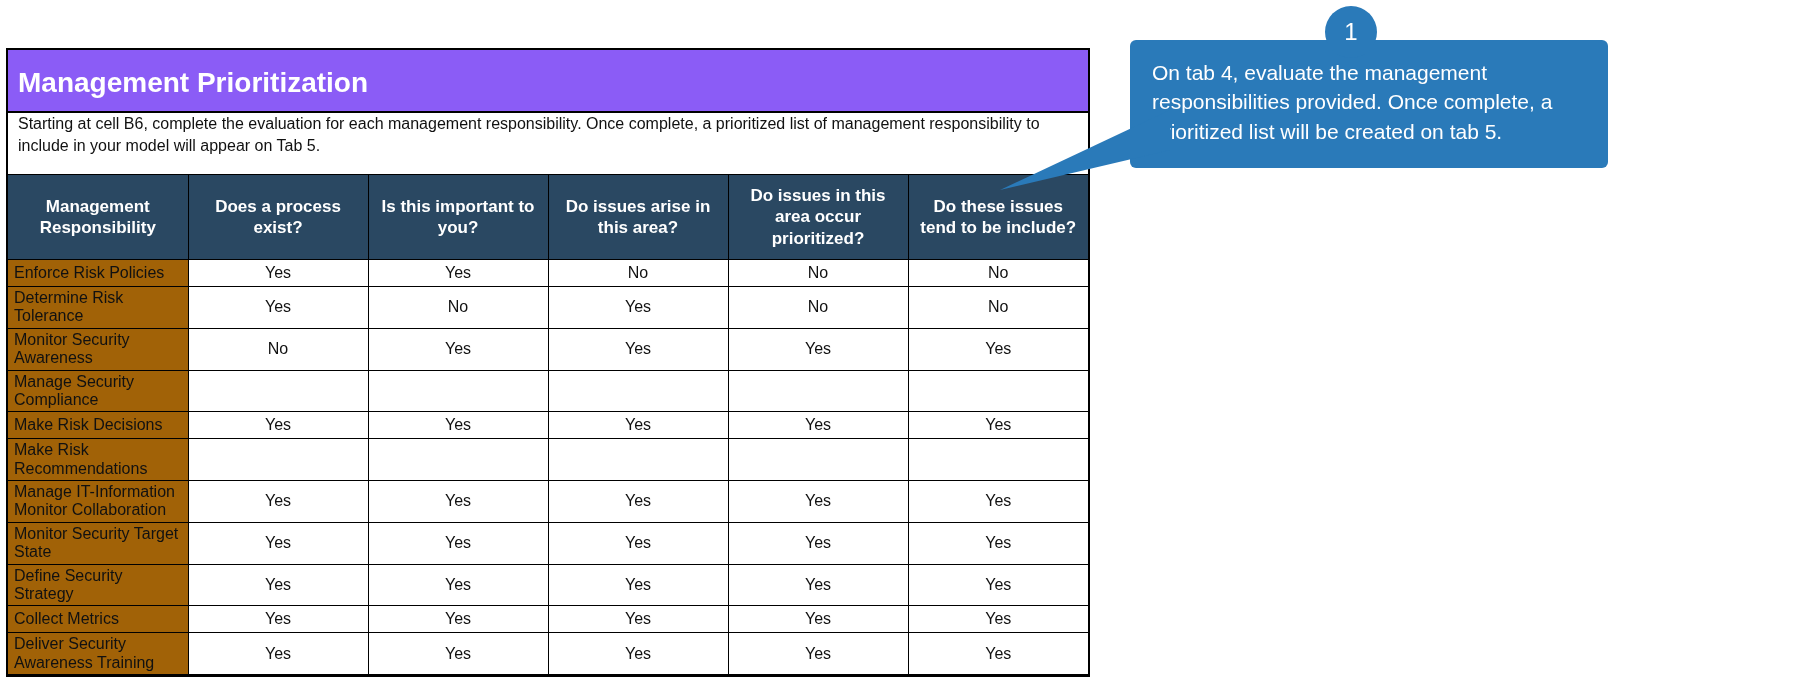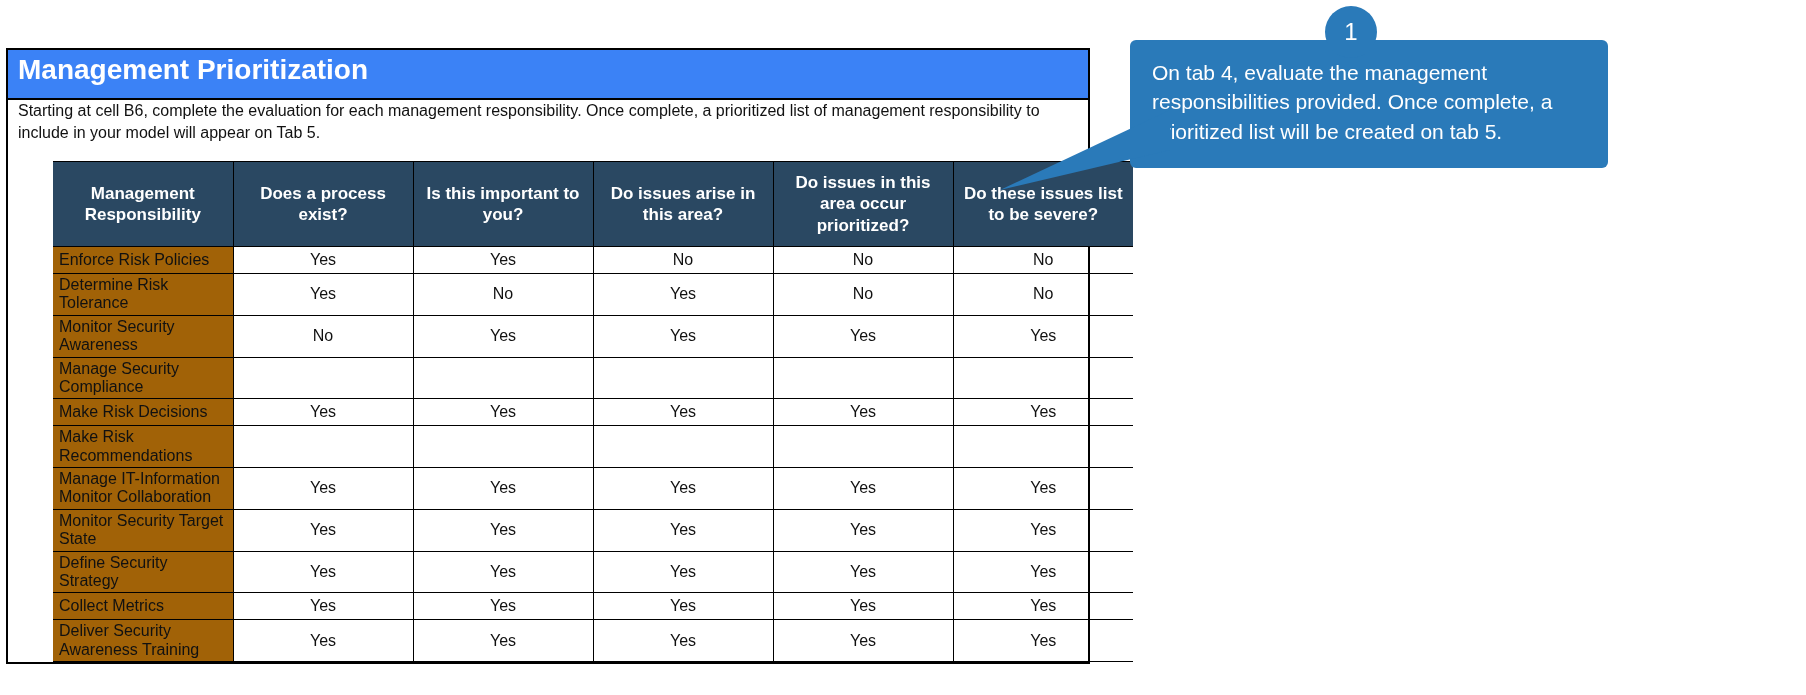--- a/index.html
+++ b/index.html
@@ -17,37 +17,36 @@
   }
   .doc {
     position: absolute;
     left: 6px;
     top: 48px;
     width: 1080px;
     border: 2px solid #000;
     background: #fff;
   }
   .title-bar {
-    background: #3b82f6;
+    background: #8b5cf6;
     color: #fff;
     font-size: 28px;
     font-weight: bold;
-    padding: 4px 12px 12px 10px;
+    padding: 17px 12px 12px 10px;
     border-bottom: 2px solid #000;
   }
   .instructions {
     padding: 0 10px 18px 10px;
     font-size: 16px;
     line-height: 1.35;
   }
   table.grid {
     width: 100%;
     border-collapse: collapse;
     table-layout: fixed;
-    margin-left: 45px;
   }
   table.grid th {
     background: #2a4862;
     color: #fff;
     font-weight: bold;
     font-size: 17px;
     padding: 10px 6px;
     border: 1px solid #000;
     text-align: center;
     vertical-align: middle;
@@ -137,21 +136,21 @@
         <col style="width:180px">
         <col style="width:180px">
       </colgroup>
       <thead>
         <tr>
           <th>Management Responsibility</th>
           <th>Does a process exist?</th>
           <th>Is this important to you?</th>
           <th>Do issues arise in this area?</th>
           <th>Do issues in this area occur prioritized?</th>
-          <th>Do these issues list to be severe?</th>
+          <th>Do these issues tend to be include?</th>
         </tr>
       </thead>
       <tbody>
 
         <tr>
           <td class="rowhead">Enforce Risk Policies</td>
           <td class="val">Yes</td>
           <td class="val">Yes</td>
           <td class="val">No</td>
           <td class="val">No</td>

